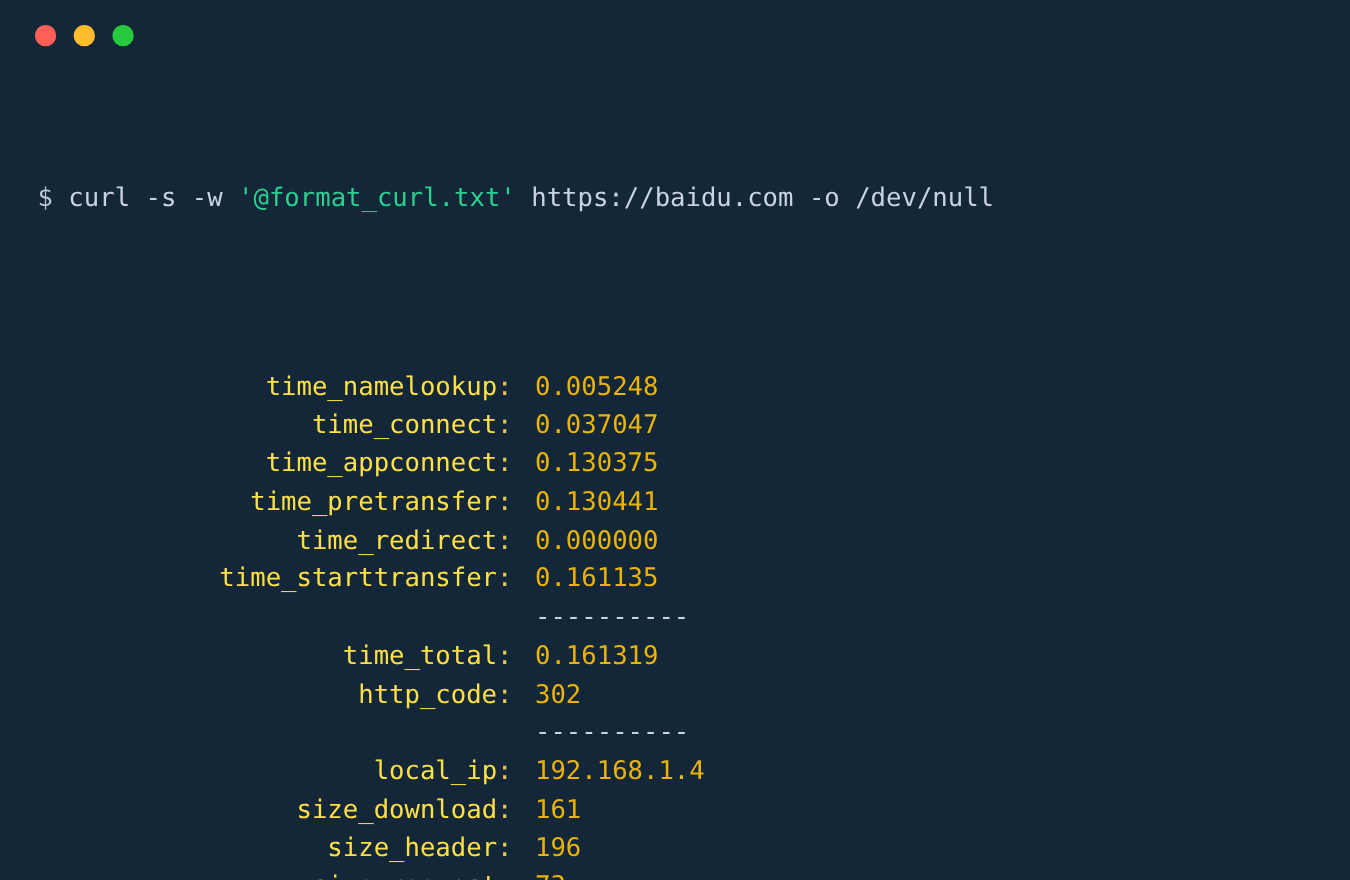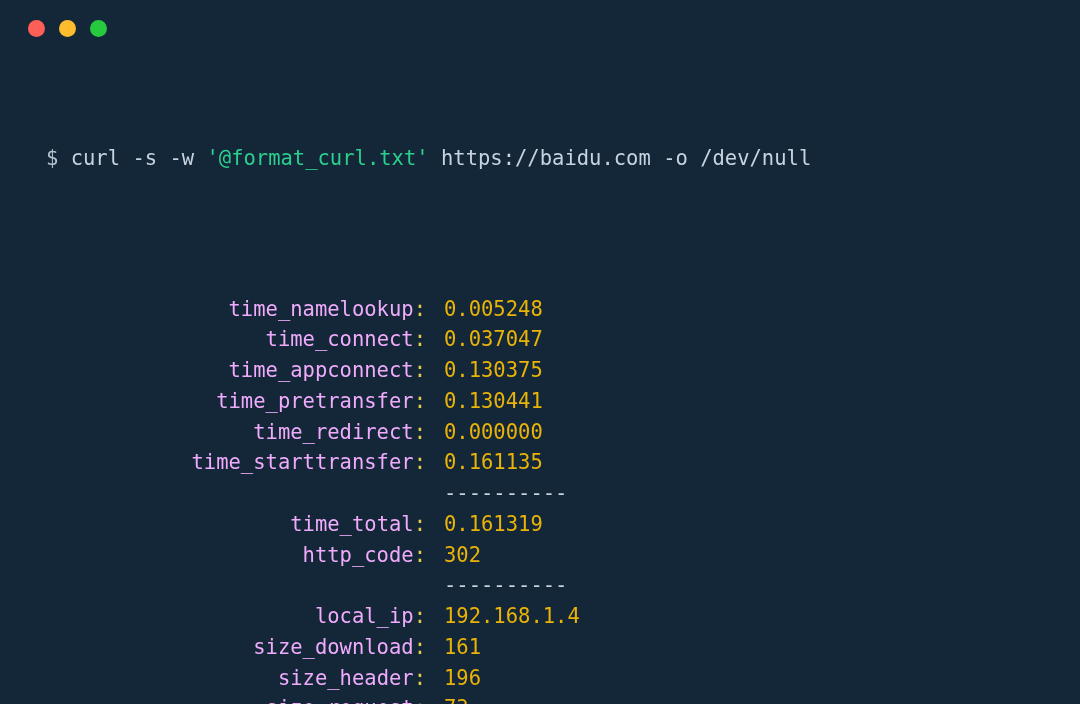--- a/index.html
+++ b/index.html
@@ -26,26 +26,26 @@
     .dot.red    { background: #ff5f56; }
     .dot.yellow { background: #ffbd2e; }
     .dot.green  { background: #27c93f; }
     .terminal {
       padding: 44px 30px 0 30px;
       white-space: pre;
     }
     .prompt  { color: #b5c3d1; }
     .cmd     { color: #c7d3e0; }
     .str     { color: #2bd08f; }
-    .key     { color: #f0abfc; }
+    .key     { color: #fde047; }
     .colon   { color: #e6c84e; }
     .val     { color: #eab308; }
     .sep     { color: #c7d3e0; }
     .block { margin-top: 28px; }
-    .row { display: block; margin-left: 16px; }
+    .row { display: block; }
     .cell-key {
       display: inline-block;
       width: 380px;
       text-align: right;
     }
     .cell-val {
       display: inline-block;
       padding-left: 18px;
       text-align: left;
     }

